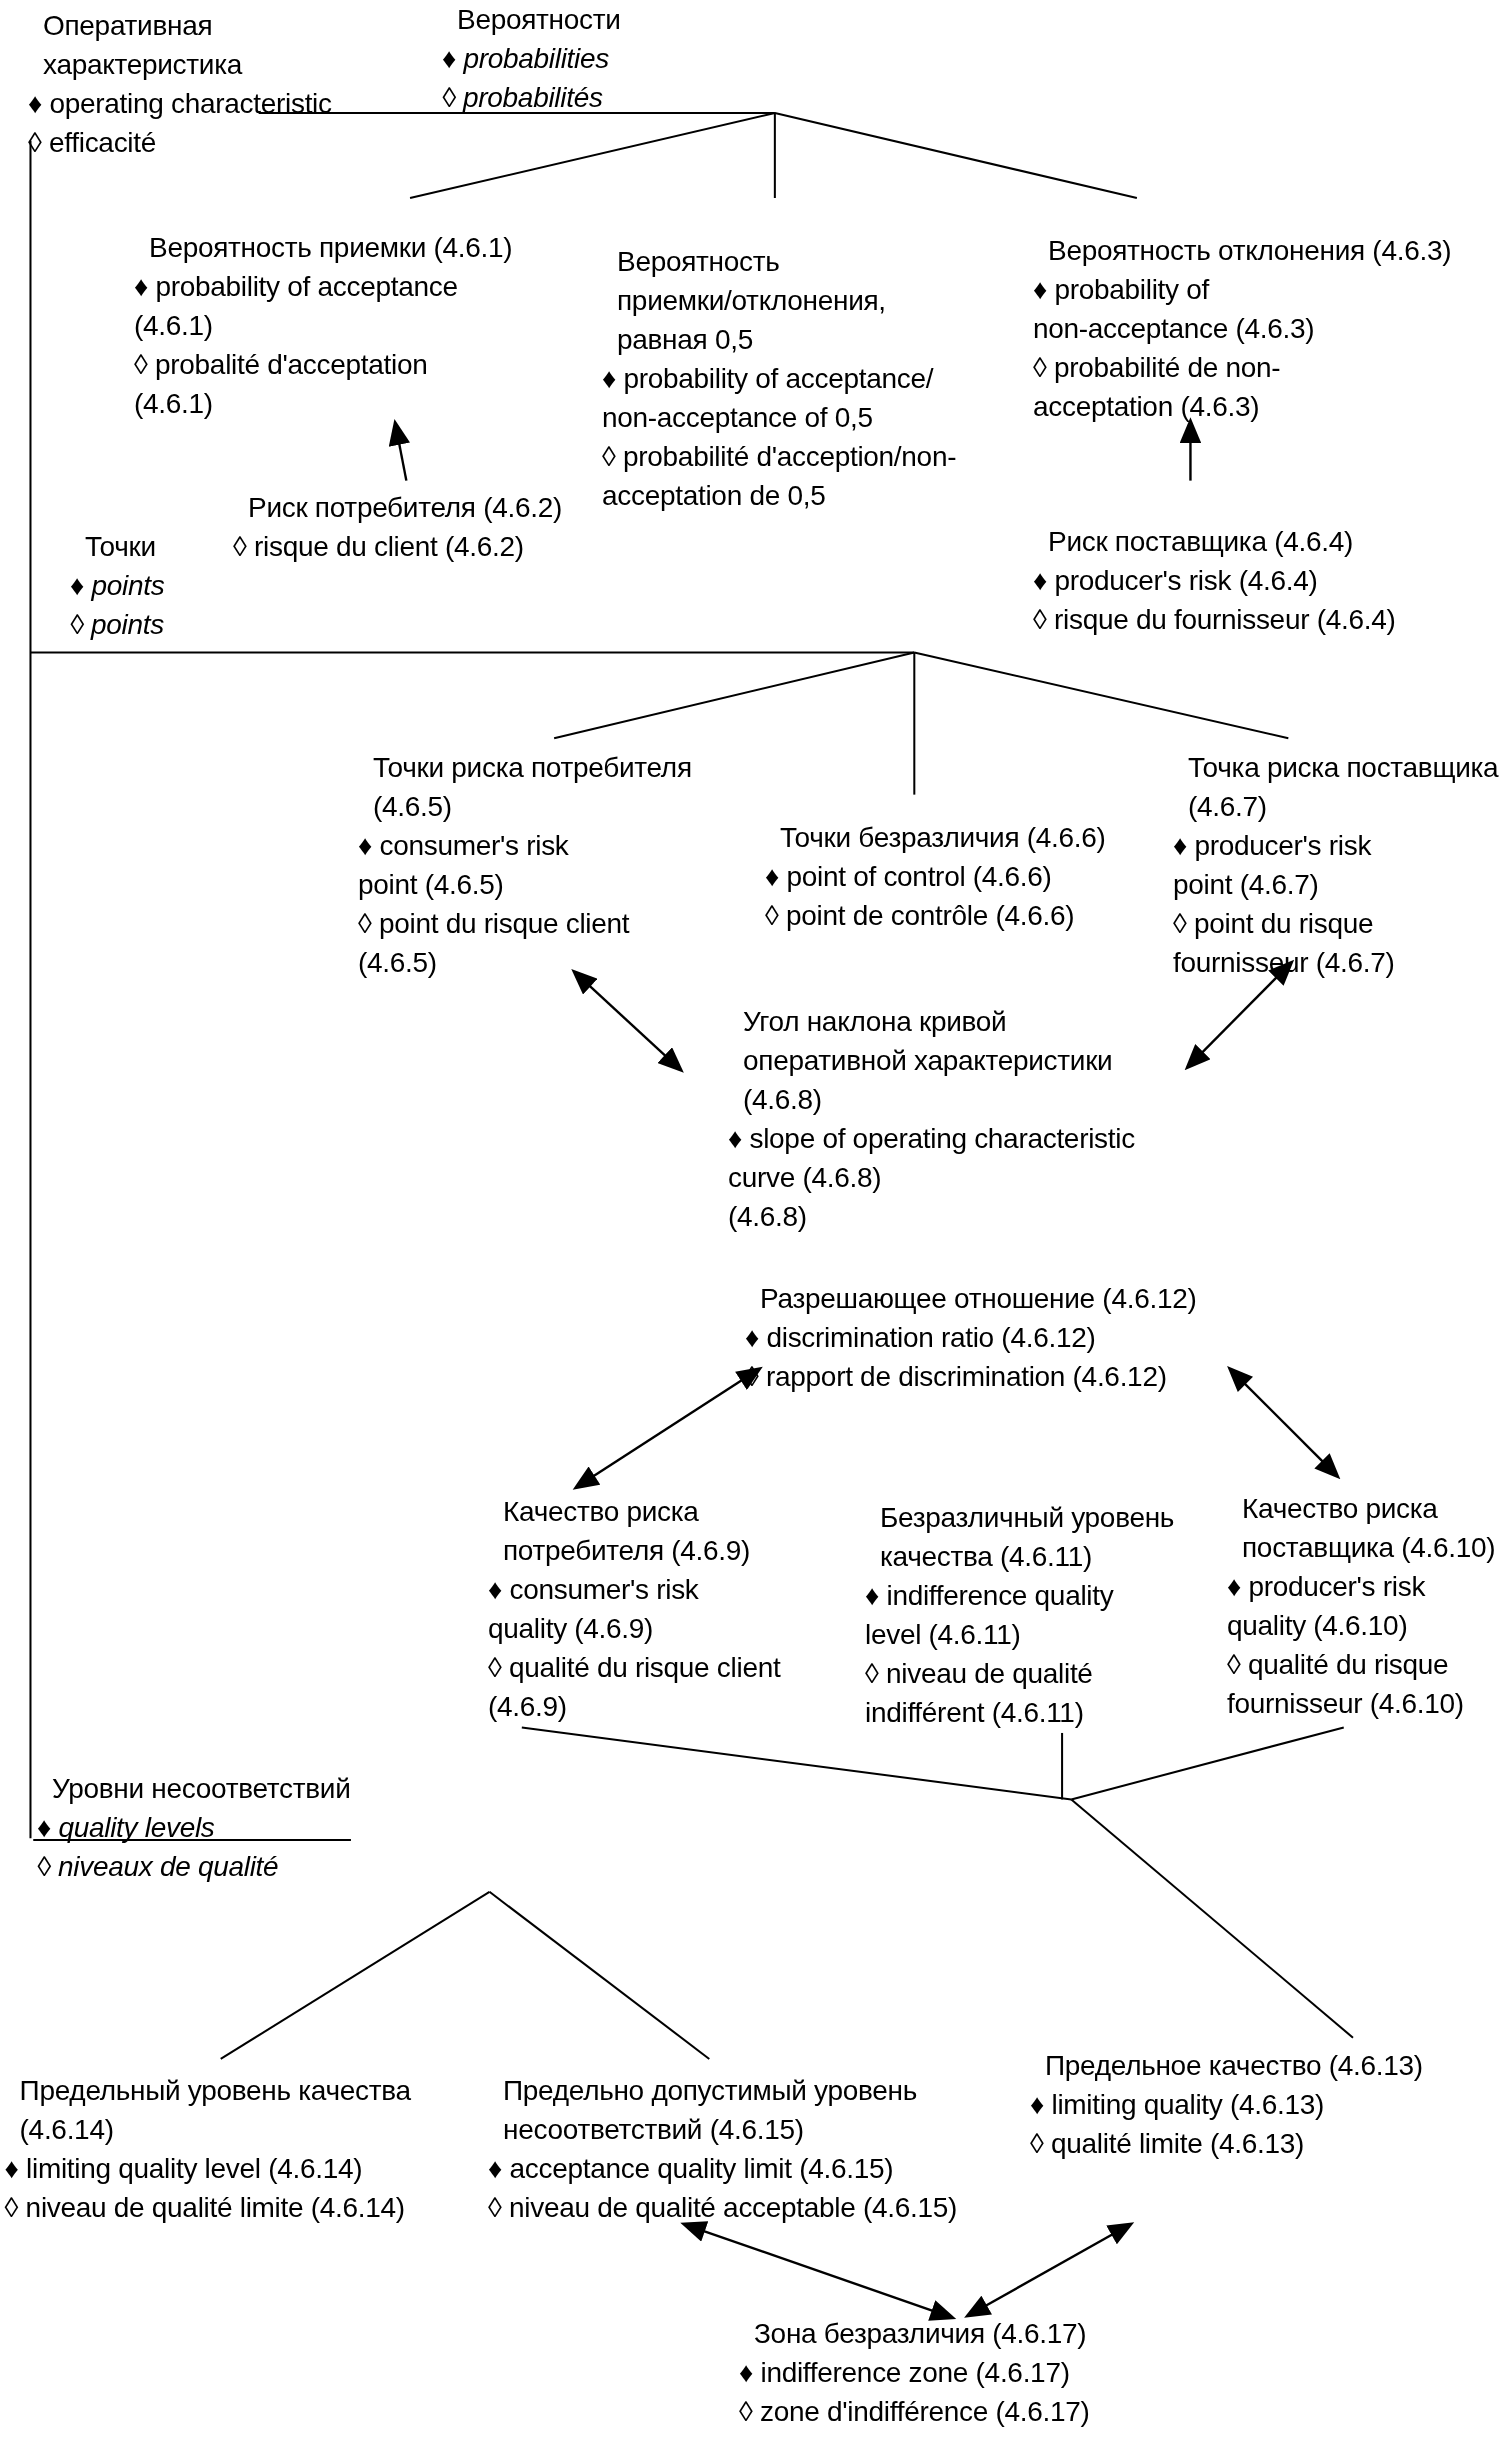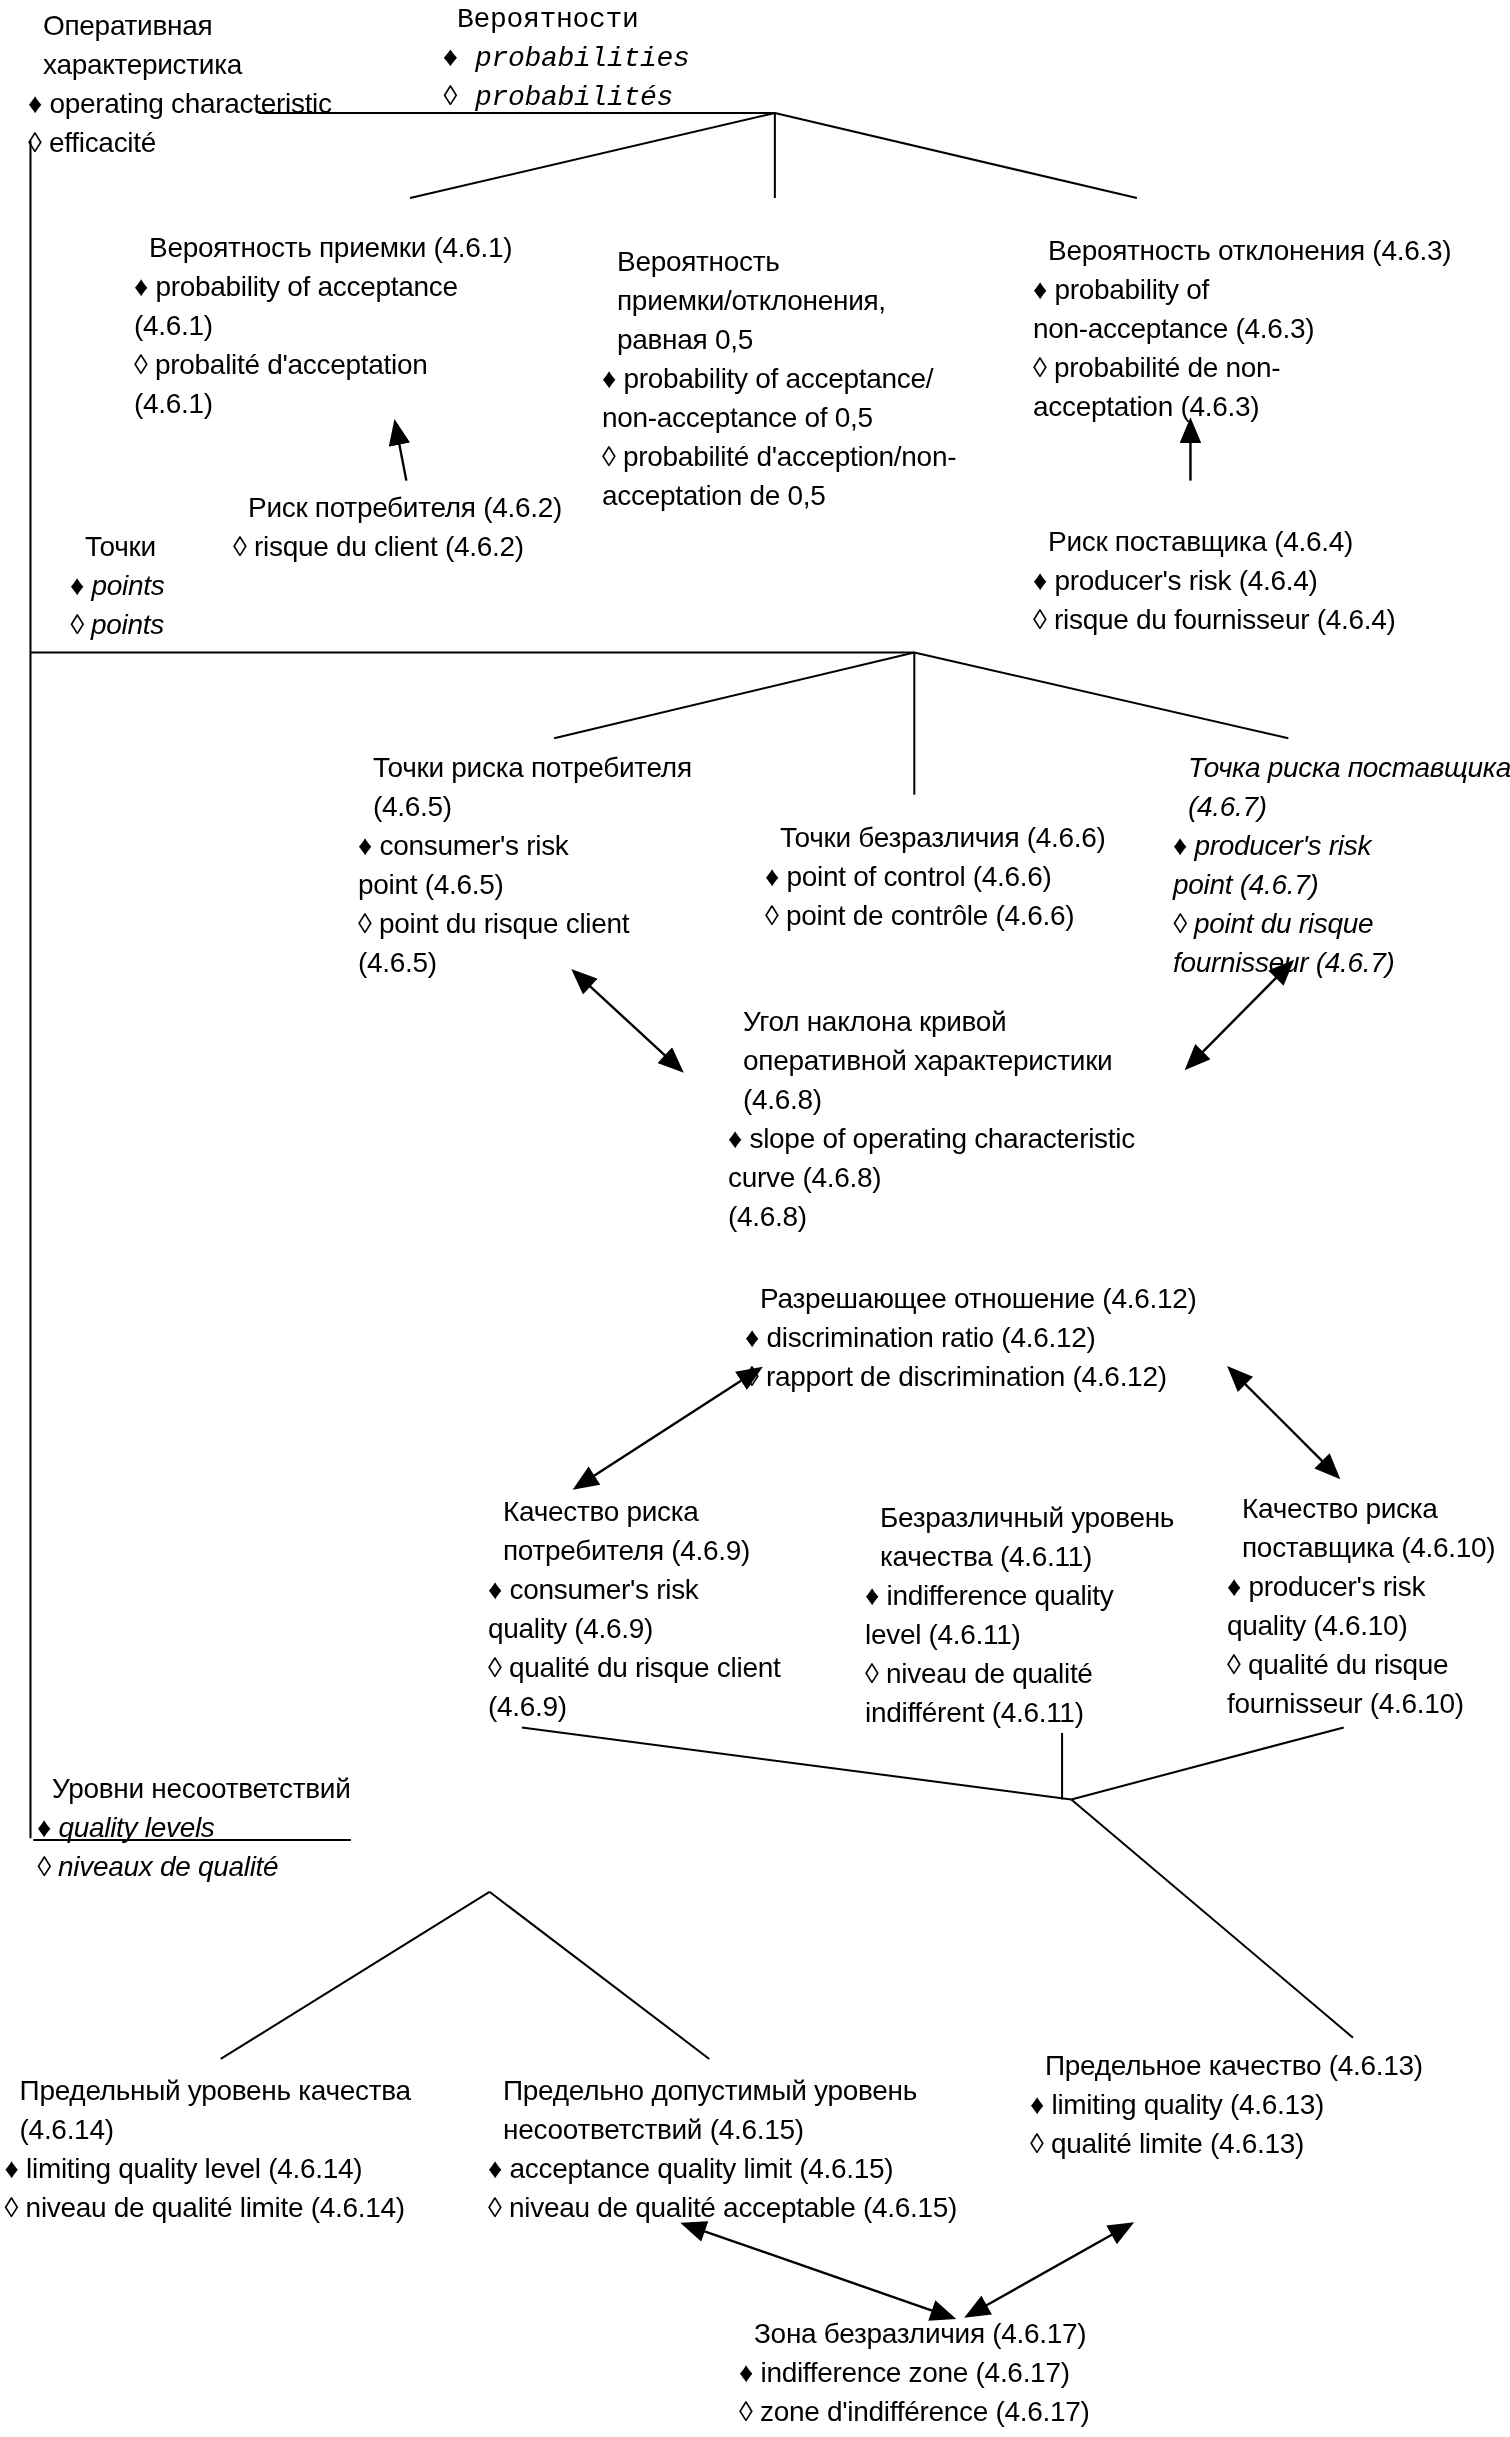--- a/index.html
+++ b/index.html
@@ -8,30 +8,30 @@
   .canvas{position:absolute;left:0;top:0;width:1510px;height:2438px;}
   svg.wires{position:absolute;left:0;top:0;width:1510px;height:2438px;}
   svg.wires line{stroke:#000;stroke-width:2.2;}
   svg.wires line.arrow{stroke-width:2.6;}
   .node{position:absolute;font-size:28px;line-height:39px;letter-spacing:-0.3px;}
   .node .line{white-space:nowrap;}
   .node .line.ru{margin-left:15px;}
   .node .line.it{font-style:italic;}
   
   #nd-operating-characteristic{left:28px;top:5.5px;width:397px;}
-  #nd-probabilities-header{left:442px;top:0px;width:342px;font-family:Liberation Mono, monospace;}
+  #nd-probabilities-header{left:442px;top:0px;width:342px;}
   #nd-4-6-1{left:134px;top:228px;width:406px;}
   #nd-prob-05{left:602px;top:242px;width:416px;}
   #nd-4-6-3{left:1033px;top:231px;width:434px;}
   #nd-4-6-2{left:233px;top:488px;width:406px;}
   #nd-4-6-4{left:1033px;top:494px;width:453px;margin-top:28px;}
   #nd-points-header{left:70px;top:527px;width:212px;}
   #nd-4-6-5{left:358px;top:748px;width:360px;}
   #nd-4-6-6{left:765px;top:818px;width:388px;}
-  #nd-4-6-7{left:1173px;top:748px;width:337px;font-style:italic;}
+  #nd-4-6-7{left:1173px;top:748px;width:337px;}
   #nd-4-6-8{left:728px;top:1002px;width:490px;}
   #nd-4-6-12{left:745px;top:1279px;width:536px;}
   #nd-4-6-9{left:488px;top:1492px;width:365px;}
   #nd-4-6-11{left:865px;top:1498px;width:365px;}
   #nd-4-6-10{left:1227px;top:1489px;width:286px;}
   #nd-quality-levels-header{left:37px;top:1769px;width:337px;}
   #nd-4-6-16{left:319px;top:1781px;width:411px;}
   #nd-4-6-14{left:4.6px;top:2071px;width:494px;}
   #nd-4-6-15{left:488px;top:2071px;width:545px;}
   #nd-4-6-13{left:1030px;top:2046px;width:457px;}

